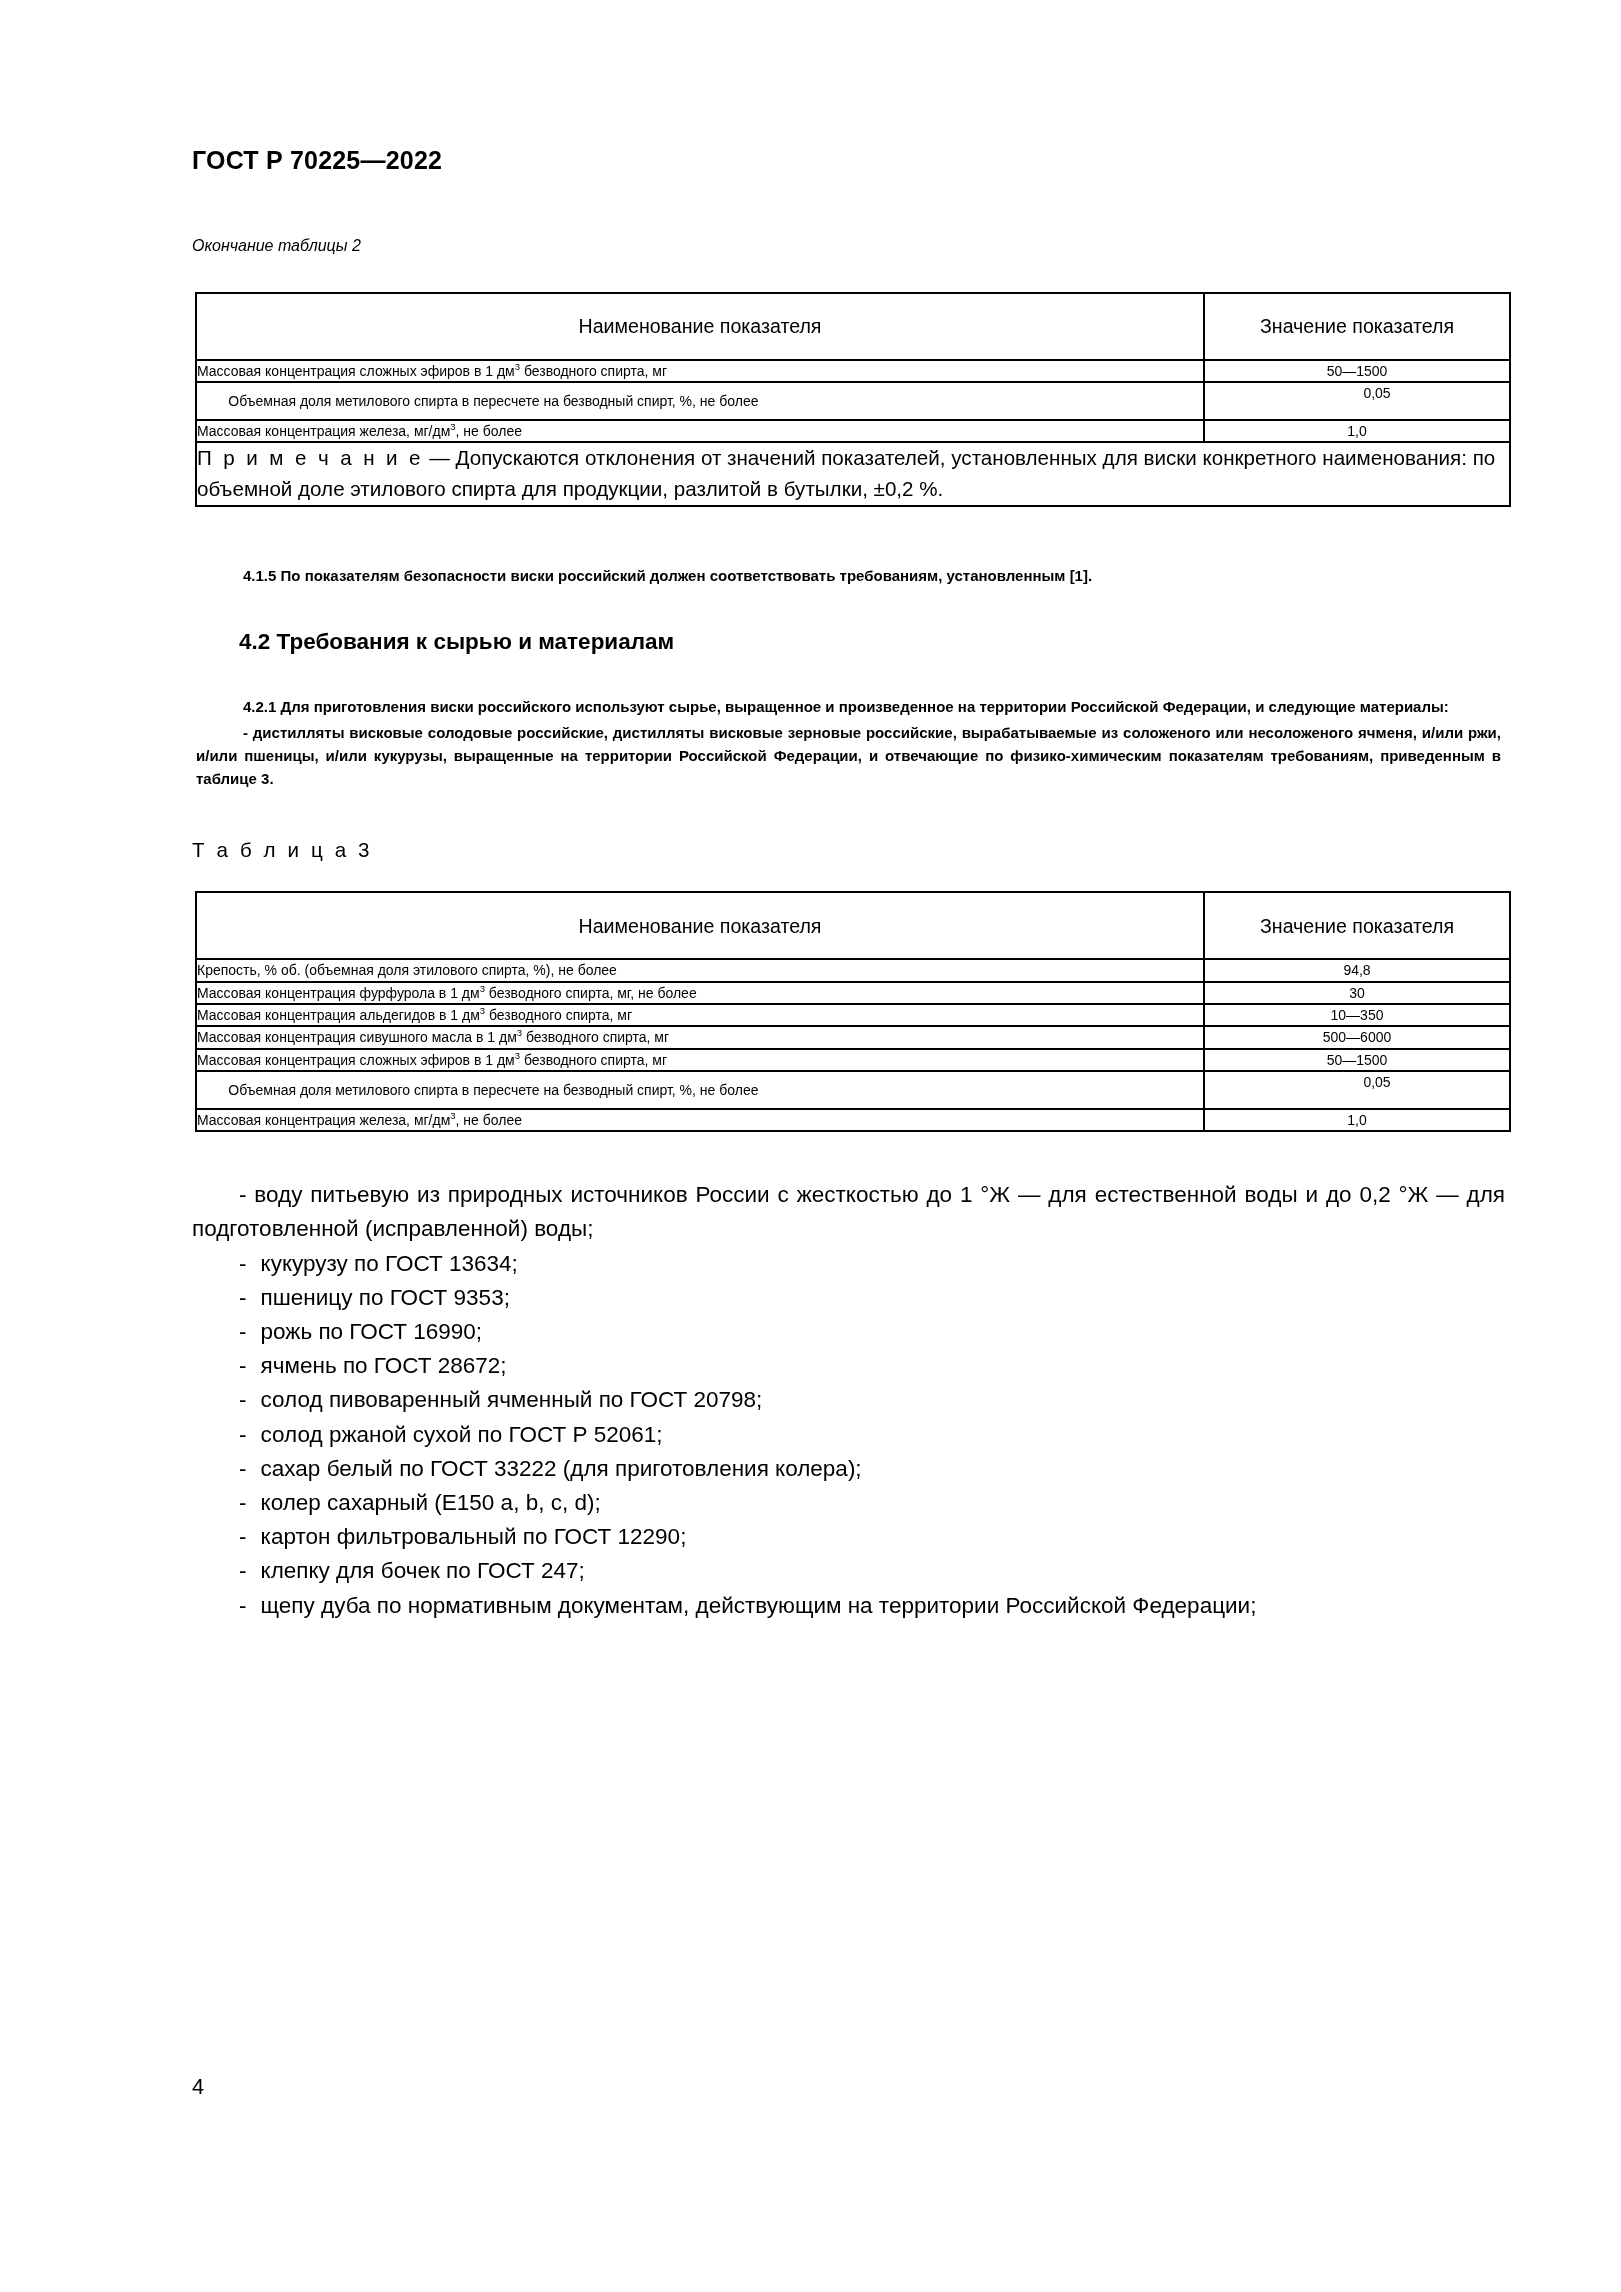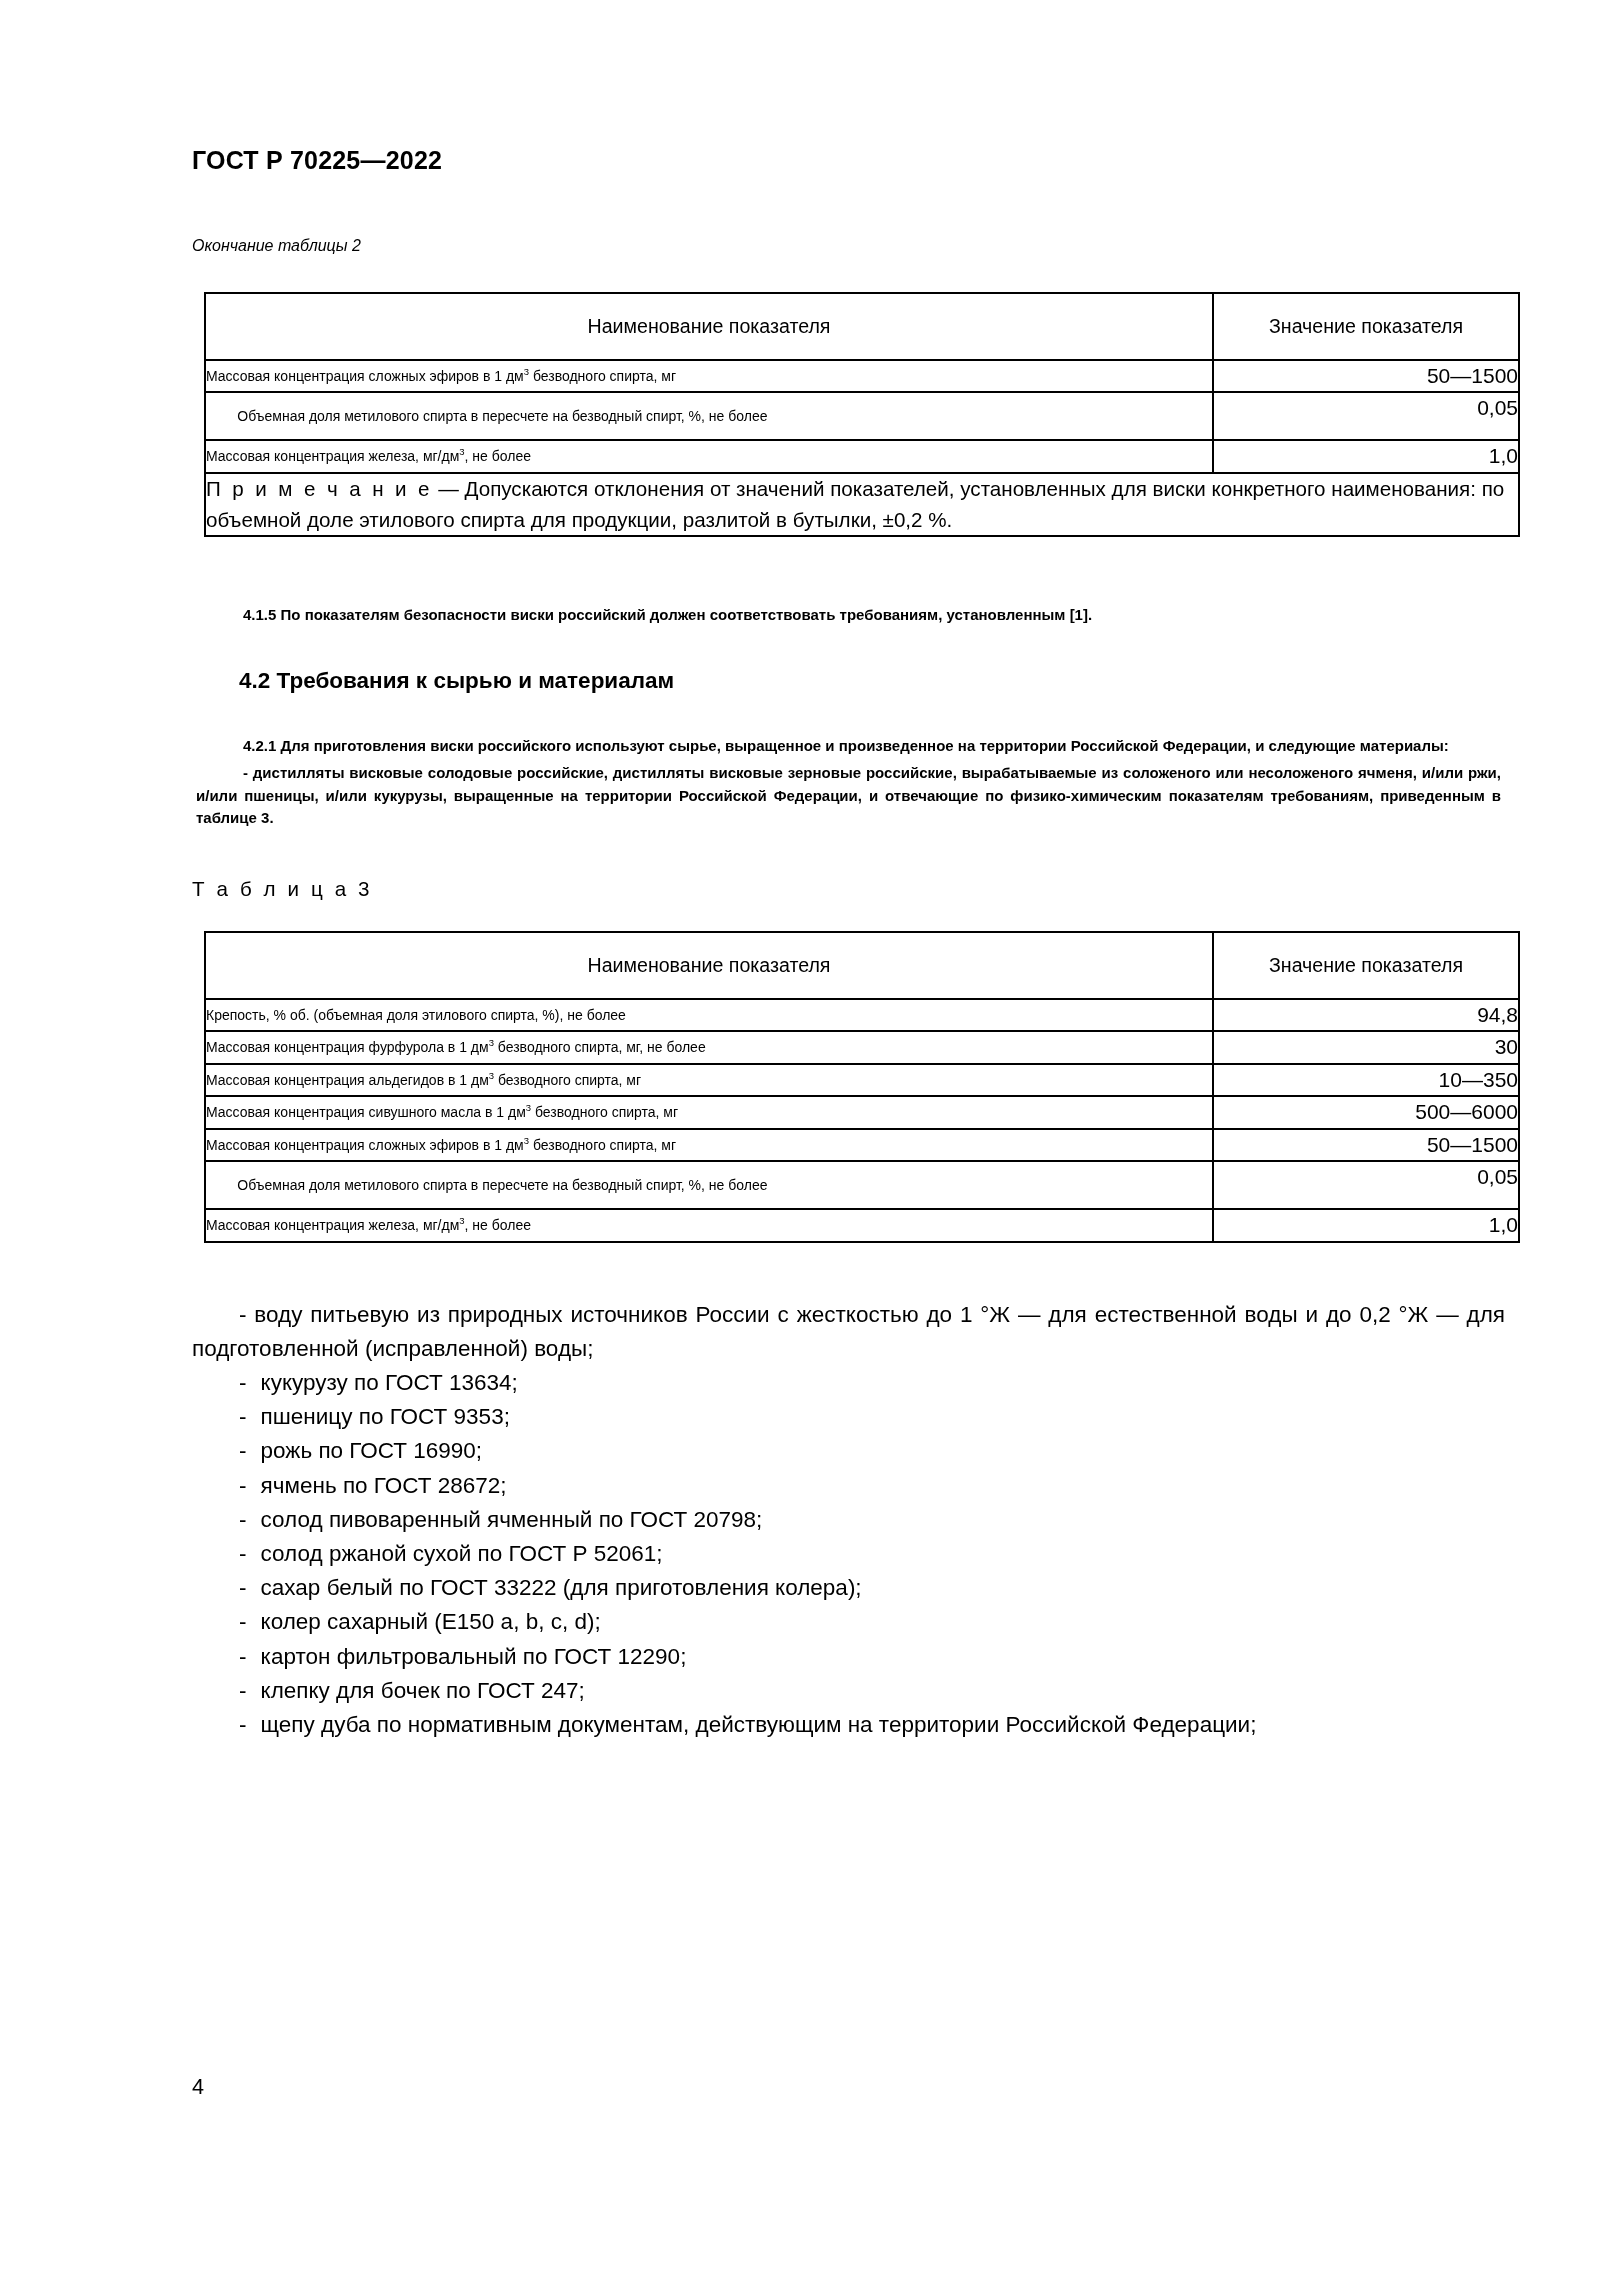--- a/index.html
+++ b/index.html
@@ -50,21 +50,21 @@
     letter-spacing: 3.1px;
     margin: 0 0 29px 0;
     line-height: 1.2;
   }
 
   
   table.gost {
     border-collapse: collapse;
     width: 1313px;
     table-layout: fixed;
-    margin: 12px;
+    margin: 3px;
   }
   table.gost td,
   table.gost th {
     border: 2.3px solid #000;
     padding: 0;
     vertical-align: middle;
     font-weight: normal;
   }
   table.gost .col-name { width: 1008px; }
   table.gost .col-val  { width: 306px;  }
@@ -79,22 +79,22 @@
     font-size: 14px;
     text-align: left;
     padding: 12.7px 13.7px 12.7px 39px;
     line-height: 1.45;
   }
   .td-name.indent2 {
     padding-left: 45px;
     text-indent: -13.7px;
   }
   .td-val {
-    font-size: 21px;
-    text-align: right;
+    font-size: 14px;
+    text-align: center;
     line-height: 1.45;
     padding: 12.7px 5.9px;
   }
   .td-val.bottomalign {
     vertical-align: bottom;
     padding-bottom: 15.7px;
     padding-left: 40px;
   }
   .td-note {
     font-size: 20.6px;

